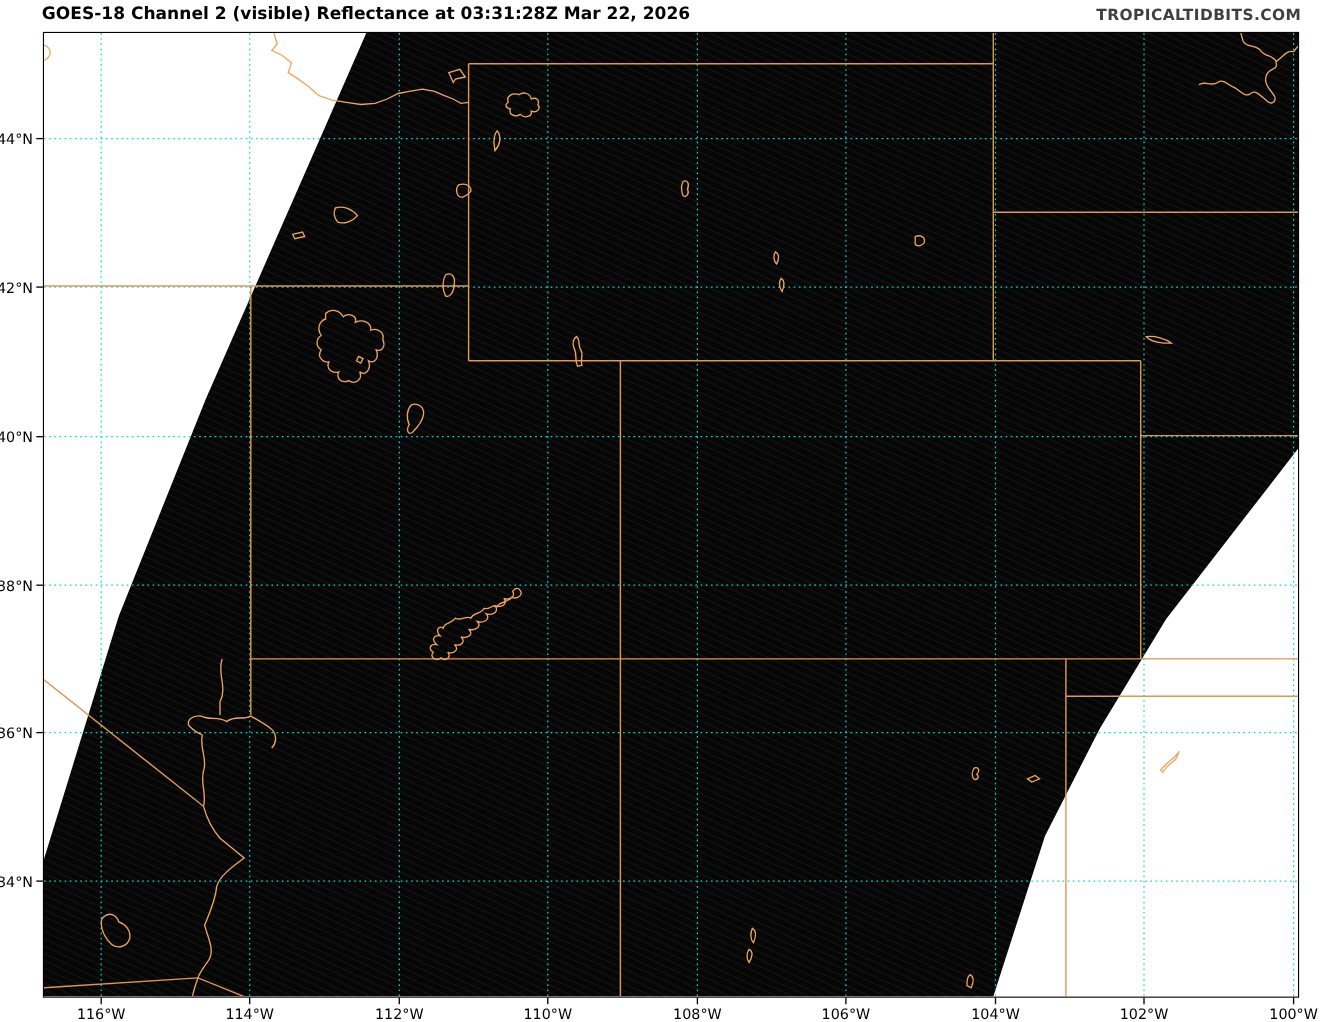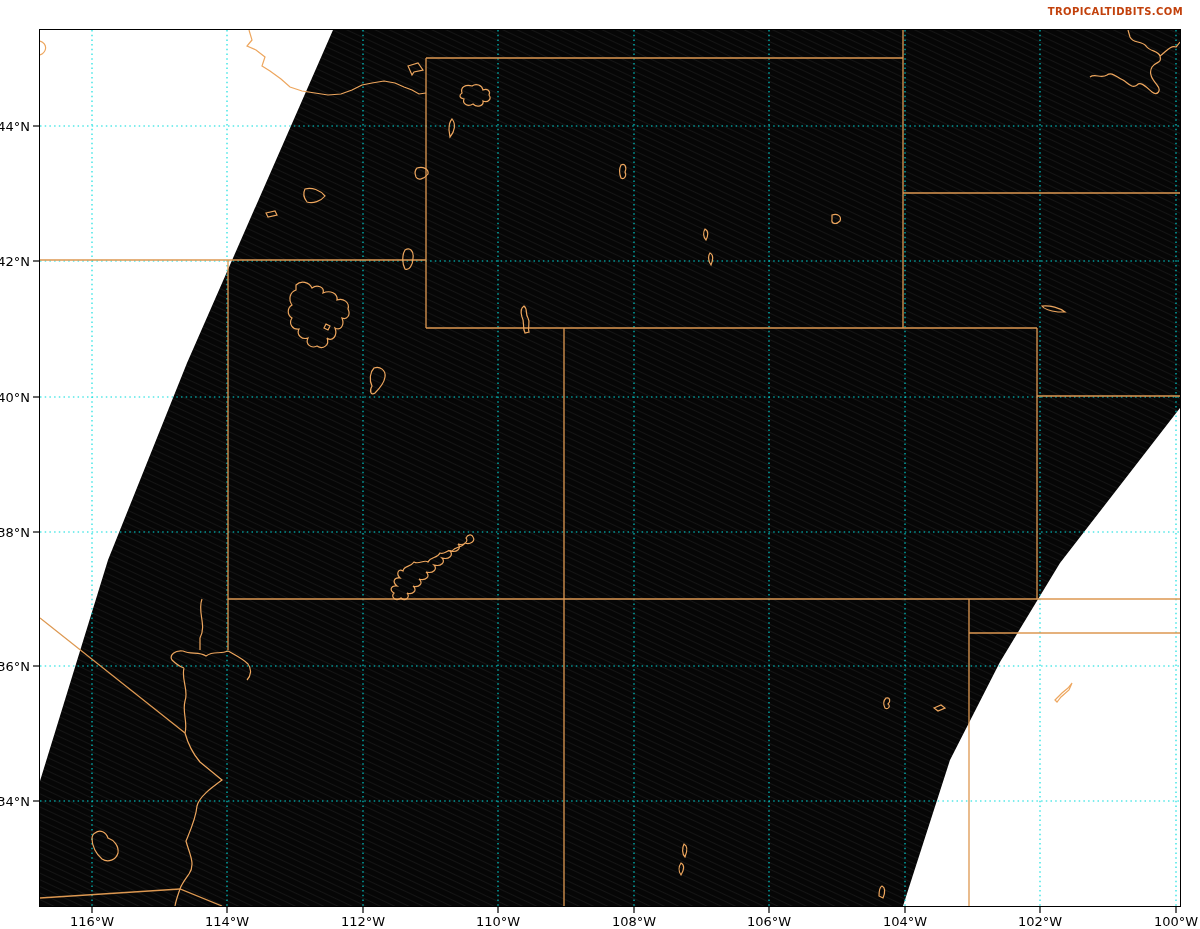--- a/index.html
+++ b/index.html
@@ -1,27 +1,28 @@
 <!DOCTYPE html>
 <html><head>
 <meta charset="utf-8">
 <style>
   html,body{margin:0;padding:0;background:#ffffff;}
   body{width:1200px;height:929px;position:relative;font-family:"DejaVu Sans","Liberation Sans",sans-serif;overflow:hidden;}
   .page-title{position:absolute;left:38px;top:3px;font-size:15.5px;font-weight:bold;color:#000;white-space:nowrap;}
-  .watermark{position:absolute;right:17px;top:6px;font-size:10px;font-weight:bold;color:#c2410c;letter-spacing:0.4px;white-space:nowrap;margin-left:48px;}
+  .watermark{position:absolute;right:17px;top:6px;font-size:14px;font-weight:bold;color:#404040;letter-spacing:0.4px;white-space:nowrap;margin-left:48px;}
   .map-wrap{position:absolute;left:0;top:0;width:1200px;height:929px;}
   svg{display:block;}
   text.tick{font-family:"DejaVu Sans","Liberation Sans",sans-serif;font-size:13px;fill:#000;}
 </style>
 </head>
 <body>
 
 <div class="map-wrap">
 
+  <div class="page-title">GOES-18 Channel 2 (visible) Reflectance at 03:31:28Z Mar 22, 2026</div>
   <div class="watermark">TROPICALTIDBITS.COM</div>
 
   <svg width="1200" height="929" viewBox="0 0 1200 929">
     <defs>
       <pattern id="scanTex" width="6" height="6" patternUnits="userSpaceOnUse" patternTransform="rotate(115)">
         <rect x="0" y="0" width="6" height="6" fill="#060606"></rect>
         <line x1="0" y1="0" x2="0" y2="6" stroke="#151515" stroke-width="2"></line>
       </pattern>
       <clipPath id="plotClip">
           <rect x="40" y="30" width="1140" height="876"></rect>

